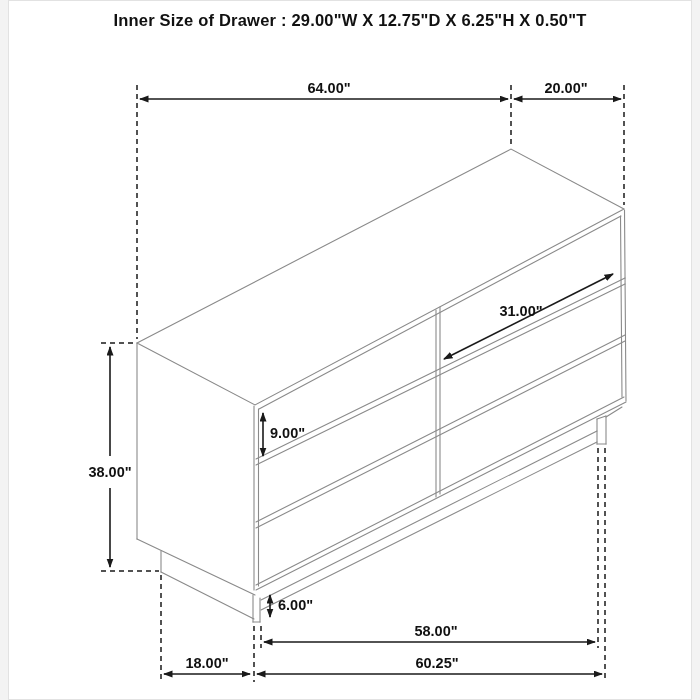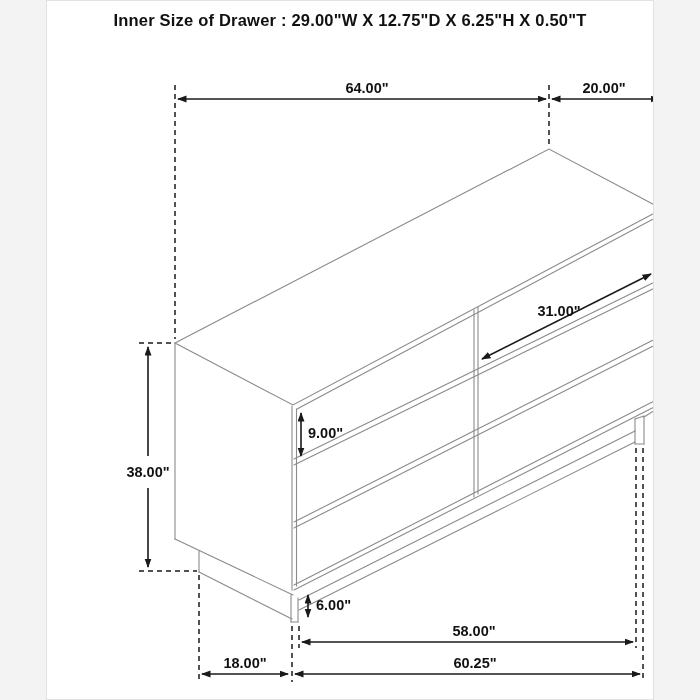--- a/index.html
+++ b/index.html
@@ -1,18 +1,18 @@
 <!DOCTYPE html>
 <html><head>
 <meta charset="utf-8">
 <style>
   html,body{margin:0;padding:0;background:#f3f3f3;}
   .page{
     position:relative;
-    width:608px;height:700px;
+    width:684px;height:700px;
     margin:0 auto;
     background:#ffffff;
     border:1px solid #e2e2e2;
     box-sizing:border-box;
     font-family:"Liberation Sans", sans-serif;
     overflow:hidden;
   }
   .title{
     position:absolute;
     top:10px;left:0;right:0;

